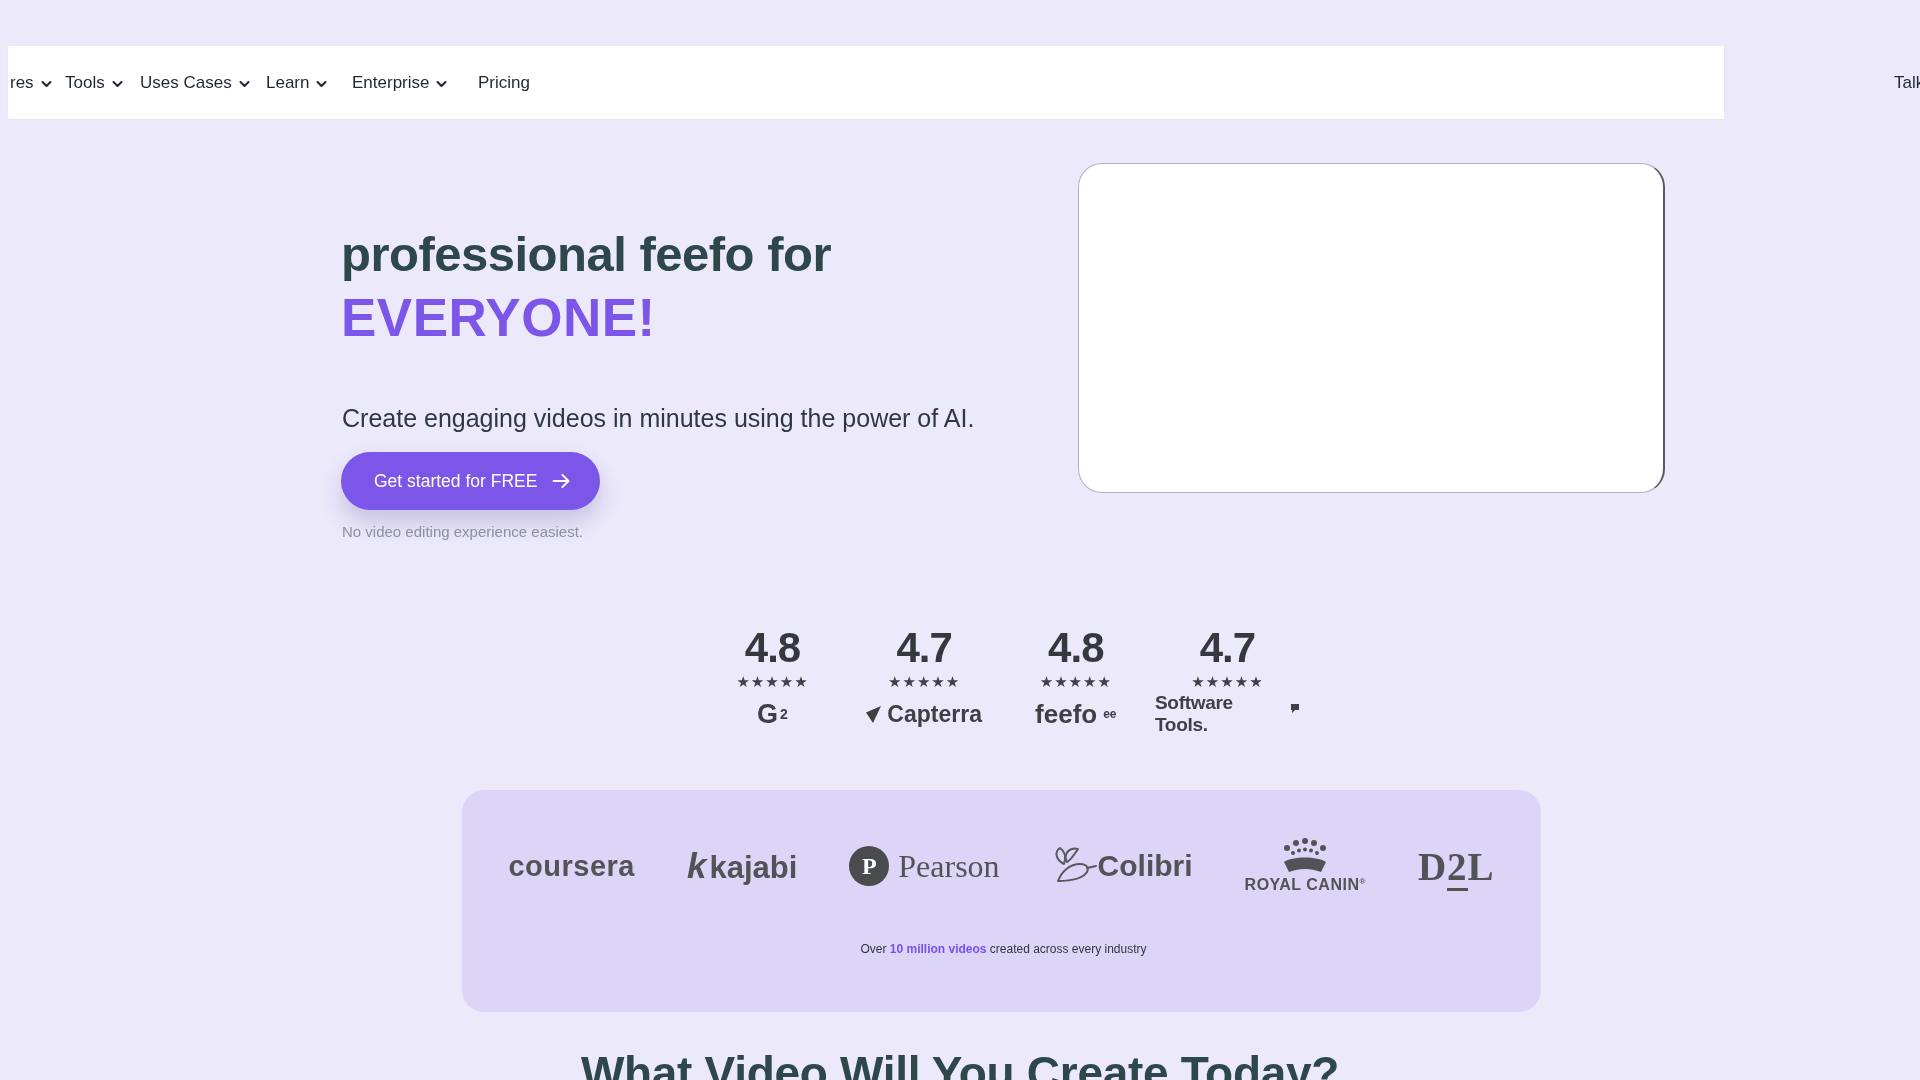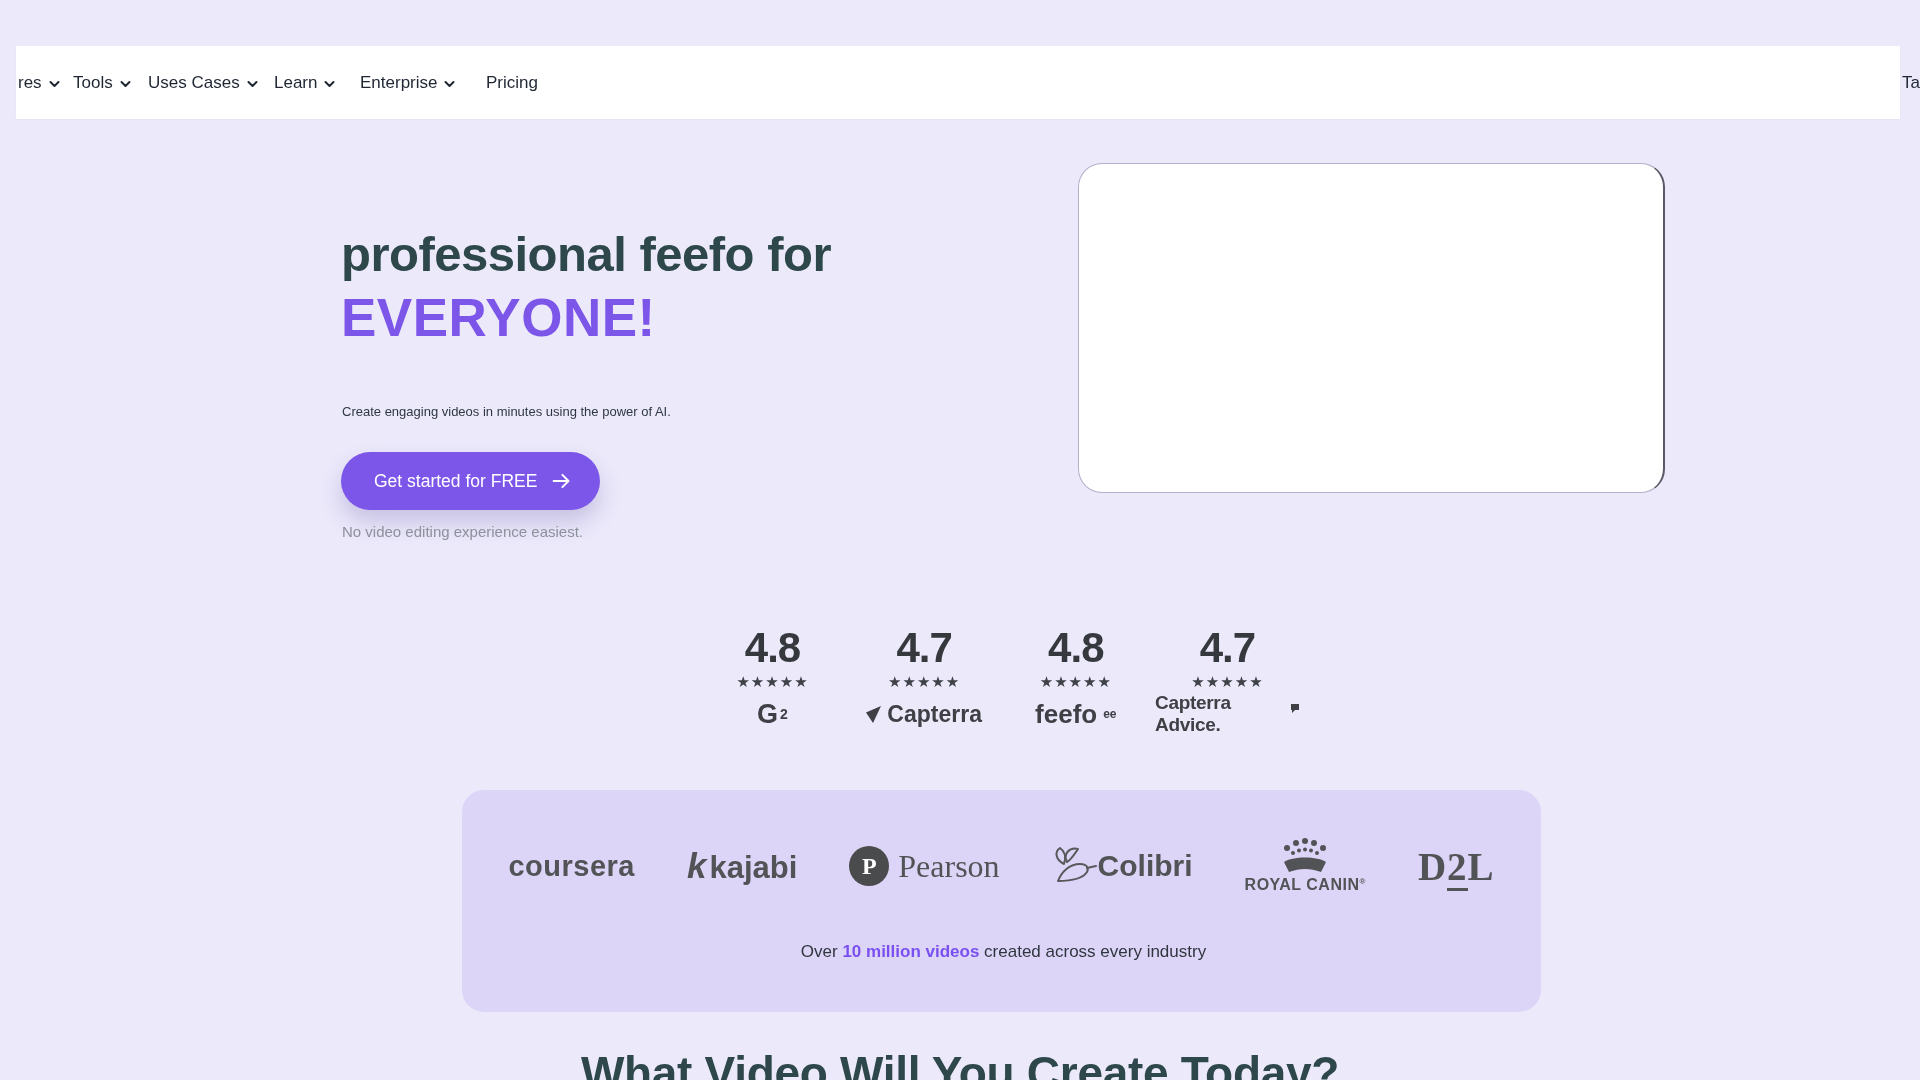--- a/index.html
+++ b/index.html
@@ -3,29 +3,29 @@
 <meta charset="utf-8">
 <style>
   html,body{margin:0;padding:0;}
   body{
     width:1920px;height:1080px;position:relative;overflow:hidden;
     background:#ECE9FB;
     font-family:"Liberation Sans","DejaVu Sans",sans-serif;
     -webkit-font-smoothing:antialiased;
   }
   
-  .navbar{position:absolute;top:46px;left:16px;width:1884px;height:73px;background:#ffffff;box-shadow:0 1px 2px rgba(0,0,0,.03);}
+  .navbar{position:absolute;top:46px;left:8px;width:1716px;height:73px;background:#ffffff;box-shadow:0 1px 2px rgba(0,0,0,.03);}
   .nav-item{position:absolute;top:0;height:73px;display:flex;align-items:center;gap:7px;
     font-size:17px;color:#1F2733;font-weight:500;cursor:pointer;white-space:nowrap;}
   .caret{display:flex;align-items:center;margin-top:2px;}
   
   .hero-title{position:absolute;left:341px;top:158px;margin:0;
     font-size:49px;line-height:64px;font-weight:700;color:#2D474B;letter-spacing:-0.5px;}
   .hero-title .accent{font-size:53px;font-weight:800;color:#7C55E9;letter-spacing:0.5px;}
-  .hero-sub{position:absolute;left:342px;top:404px;font-size:13px;color:#2F3842;}
+  .hero-sub{position:absolute;left:342px;top:404px;font-size:25px;color:#2F3842;}
   .cta{position:absolute;left:341px;top:452px;height:58px;border:none;border-radius:29px;
     background:#7C55E9;color:#fff;display:flex;align-items:center;gap:14px;
     padding:0 28px 0 33px;font-size:17.5px;font-weight:500;cursor:pointer;
     box-shadow:0 12px 22px rgba(70,55,140,0.22);font-family:inherit;}
   .cta-note{position:absolute;left:342px;top:523px;font-size:15px;color:#8C919C;}
   
   .video-box{position:absolute;left:1078px;top:163px;width:584px;height:328px;background:#ffffff;
     border-radius:24px;border:1px solid #b3b0cb;border-right:2px solid #5a5766;cursor:pointer;}
   
   .ratings{position:absolute;left:700px;top:627px;width:600px;display:flex;justify-content:space-between;}
@@ -49,21 +49,21 @@
   .logo-kajabi .t{font-size:31px;}
   .logo-pearson{display:flex;align-items:center;gap:9px;font-family:"Liberation Serif","DejaVu Serif",serif;font-size:32px;}
   .p-circle{width:40px;height:40px;border-radius:50%;background:#4A4B4D;color:#fff;display:flex;
     align-items:center;justify-content:center;font-size:24px;font-weight:700;}
   .logo-colibri{display:flex;align-items:center;font-size:30px;font-weight:600;}
   .logo-royal{display:flex;flex-direction:column;align-items:center;gap:2px;justify-content:space-between;}
   .logo-royal .rc-text{font-size:16px;font-weight:800;letter-spacing:0.5px;}
   .logo-royal sup{font-size:8px;}
   .logo-d2l{font-family:"Liberation Serif","DejaVu Serif",serif;font-size:39px;font-weight:700;letter-spacing:1px;}
   .logo-d2l .two{border-bottom:3px solid #525356;}
-  .band-caption{position:absolute;top:152px;left:4px;right:0;text-align:center;font-size:17px;color:#30363F;}
+  .band-caption{position:absolute;top:152px;left:4px;right:0;text-align:center;font-size:12px;color:#30363F;}
   .band-caption .hl{color:#7A4FF0;font-weight:700;cursor:pointer;}
   
   .section-heading{position:absolute;top:1046px;left:50%;transform:translateX(-50%);margin:0;
     font-size:46px;font-weight:700;color:#2D474B;white-space:nowrap;letter-spacing:-0.3px;}
 </style>
 </head>
 <body>
 
 <div class="navbar">
   <div class="nav-item" style="left:2px">
@@ -165,21 +165,21 @@
     <div class="plat">
       <span class="plat-feefo">feefo</span>
         <sup style="font-size:12px;font-weight:700;margin-left:1px">ee</sup>
     </div>
   </div>
 
   <div class="rating-col">
     <div class="score">4.7</div>
     <div class="stars">★★★★★</div>
     <div class="plat">
-      <span class="plat-sa">Capterra Advice.</span>
+      <span class="plat-sa">Software Tools.</span>
       <span style="display:flex;margin-top:-10px">
         <svg width="10" height="10" viewBox="0 0 10 10">
             <path d="M1 0 h8 v6 h-4 l-3 3 v-3 h-1 z" fill="#3E4045"></path>
           </svg>
       </span>
     </div>
   </div>
 
 </div>
 

